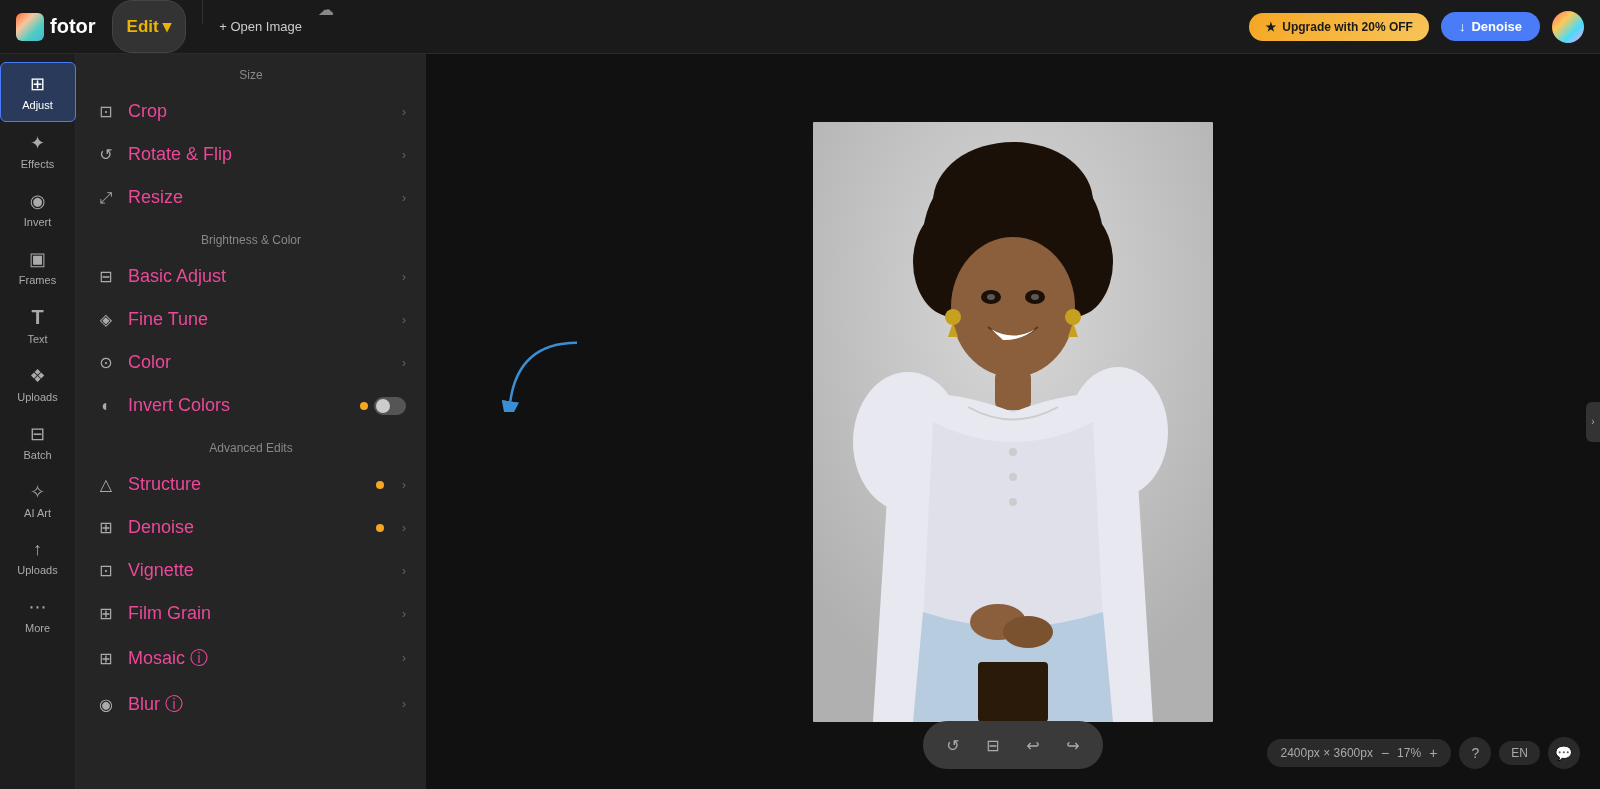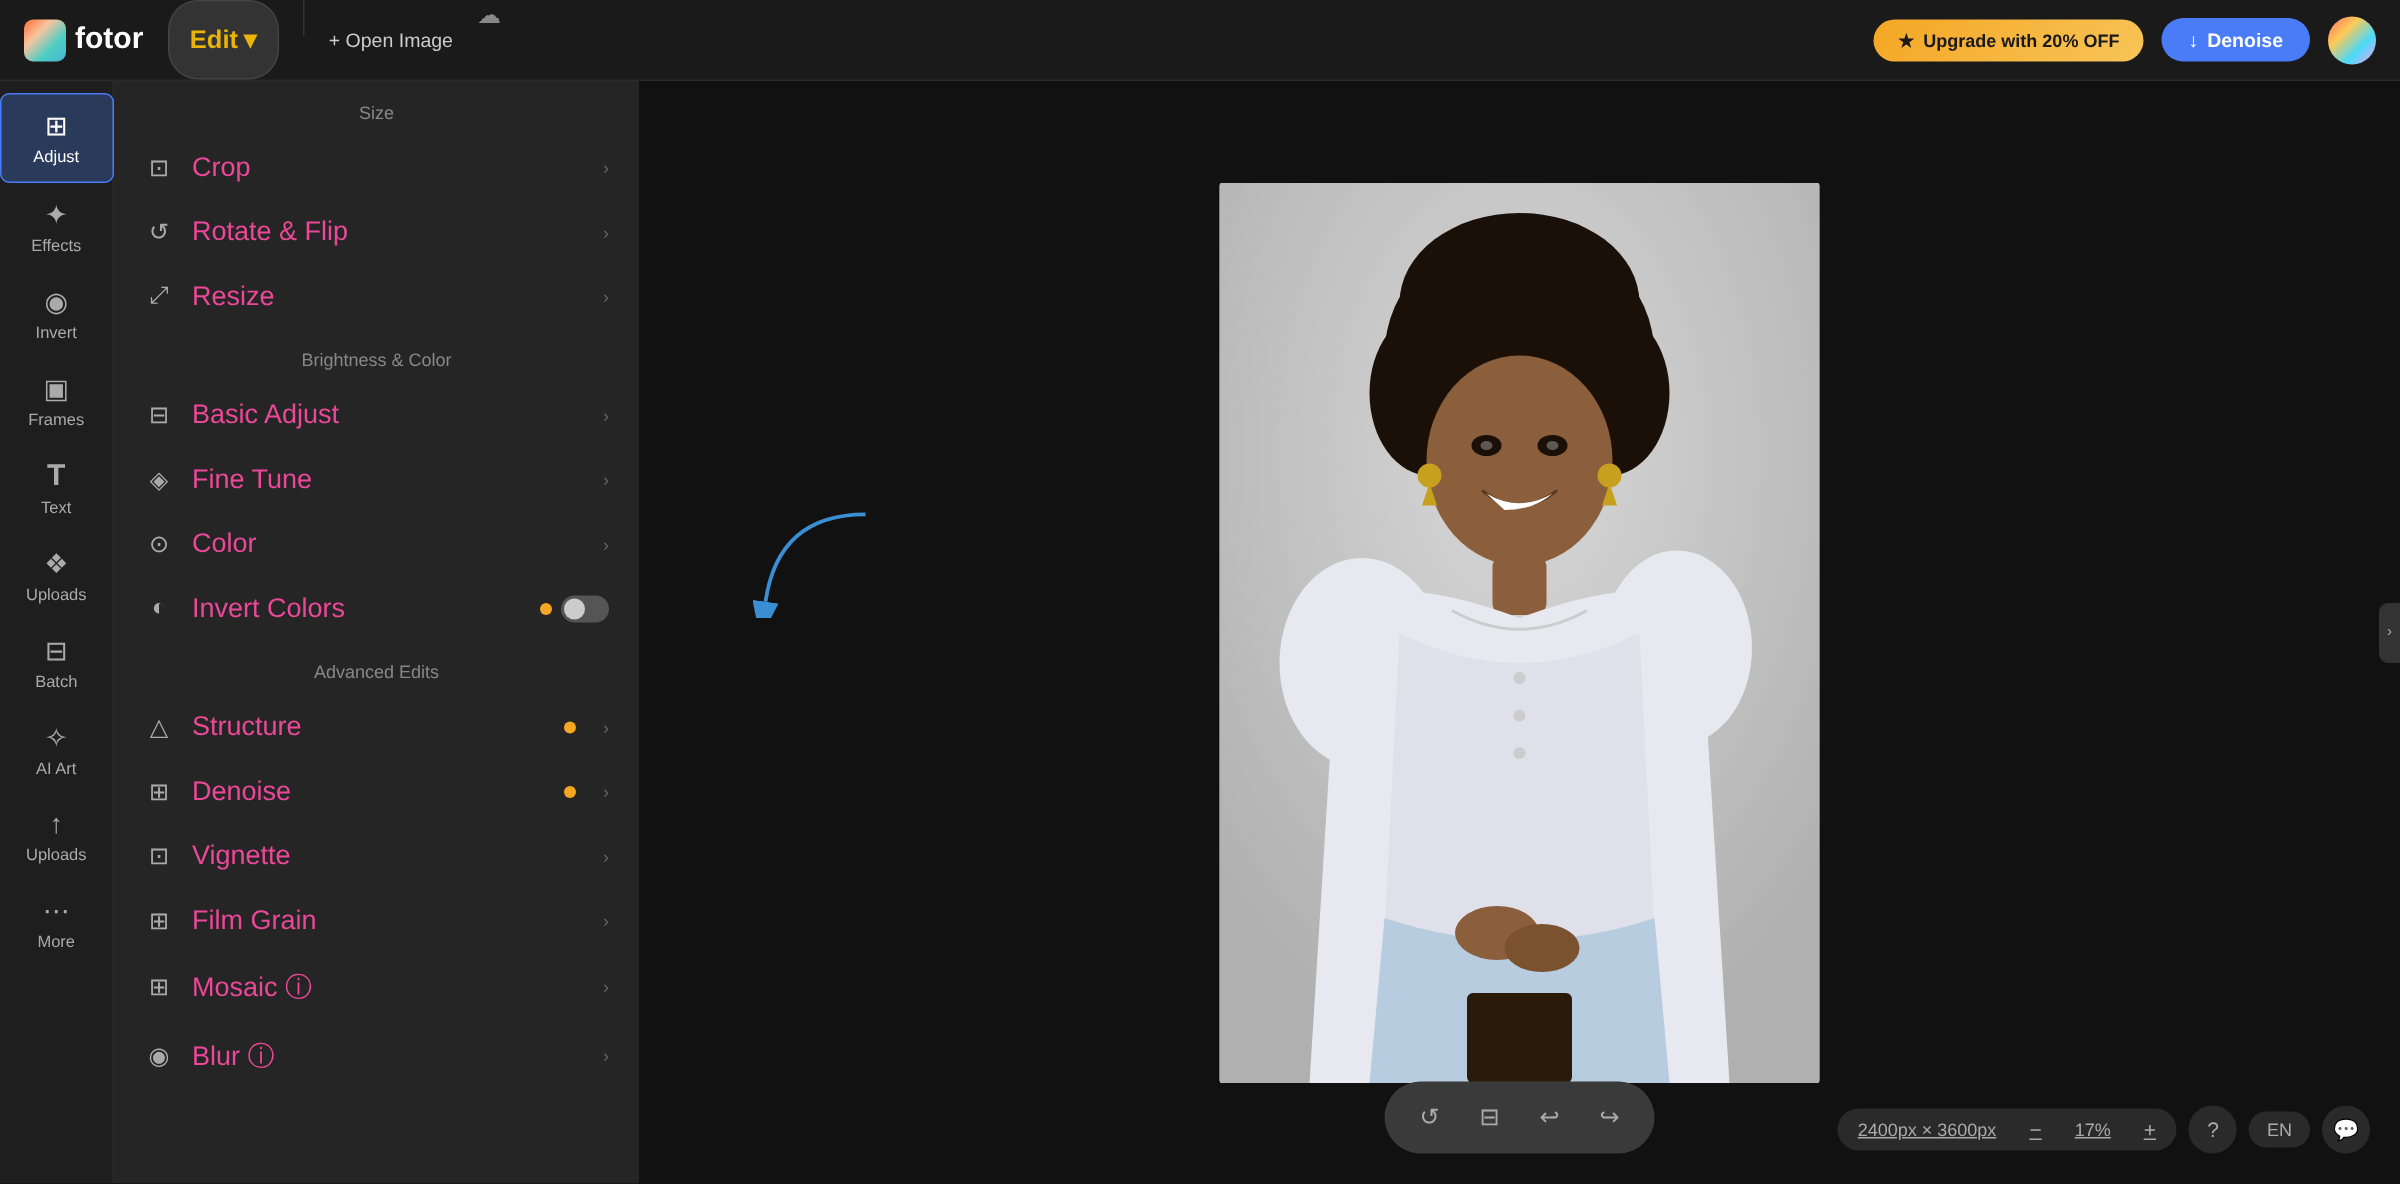--- a/index.html
+++ b/index.html
@@ -49,21 +49,21 @@
     
     .canvas-area { flex: 1; background: #111; display: flex; flex-direction: column; align-items: center; justify-content: center; position: relative; }
     .canvas-image { width: 400px; height: 600px; object-fit: cover; background: #c8c8c8; border-radius: 2px; overflow: hidden; display: flex; align-items: center; justify-content: center; }
 
     
     .bottom-toolbar { position: absolute; bottom: 20px; left: 50%; transform: translateX(-50%); display: flex; align-items: center; gap: 0; background: #3a3a3a; border-radius: 30px; padding: 6px 12px; gap: 4px; }
     .tool-btn { width: 36px; height: 36px; display: flex; align-items: center; justify-content: center; border-radius: 50%; cursor: pointer; color: #aaa; font-size: 16px; background: transparent; border: none; }
 
     
     .bottom-right { position: absolute; bottom: 20px; right: 20px; display: flex; align-items: center; gap: 8px; }
-    .dimension-info { background: #2a2a2a; border-radius: 20px; padding: 6px 14px; font-size: 12px; color: #aaa; display: flex; align-items: center; gap: 22px; text-decoration: underline; }
+    .dimension-info { background: #2a2a2a; border-radius: 20px; padding: 6px 14px; font-size: 12px; color: #aaa; display: flex; align-items: center; gap: 8px; }
     .zoom-btn { color: #aaa; cursor: pointer; font-size: 14px; background: none; border: none; }
     .help-btn { width: 32px; height: 32px; border-radius: 50%; background: #2a2a2a; display: flex; align-items: center; justify-content: center; color: #aaa; cursor: pointer; font-size: 14px; border: none; }
     .lang-btn { background: #2a2a2a; border-radius: 20px; padding: 5px 12px; color: #aaa; font-size: 12px; cursor: pointer; border: none; }
     .chat-btn { width: 32px; height: 32px; border-radius: 50%; background: #2a2a2a; display: flex; align-items: center; justify-content: center; color: #aaa; cursor: pointer; font-size: 14px; border: none; }
 
     
     .right-collapse { position: absolute; right: 0; top: 50%; transform: translateY(-50%); width: 14px; height: 40px; background: #333; border-radius: 6px 0 0 6px; display: flex; align-items: center; justify-content: center; cursor: pointer; color: #aaa; font-size: 10px; }
 
     
     .arrow-annotation { position: absolute; top: 278px; left: 76px; width: 100px; height: 80px; pointer-events: none; }

